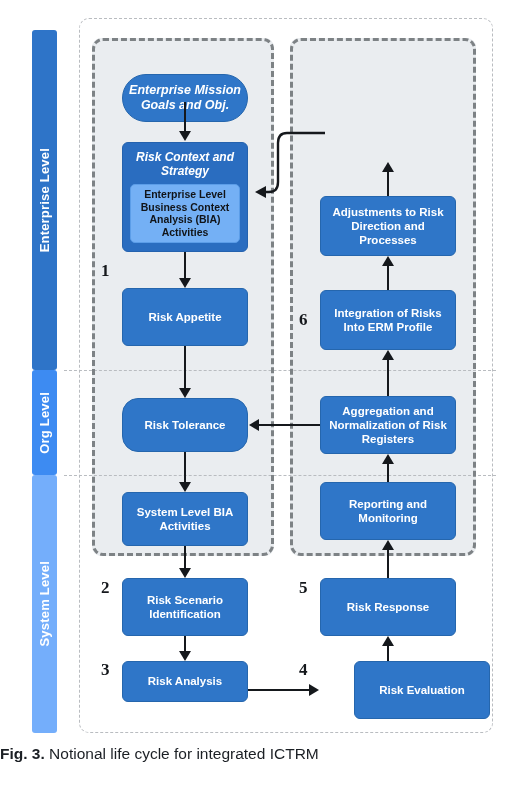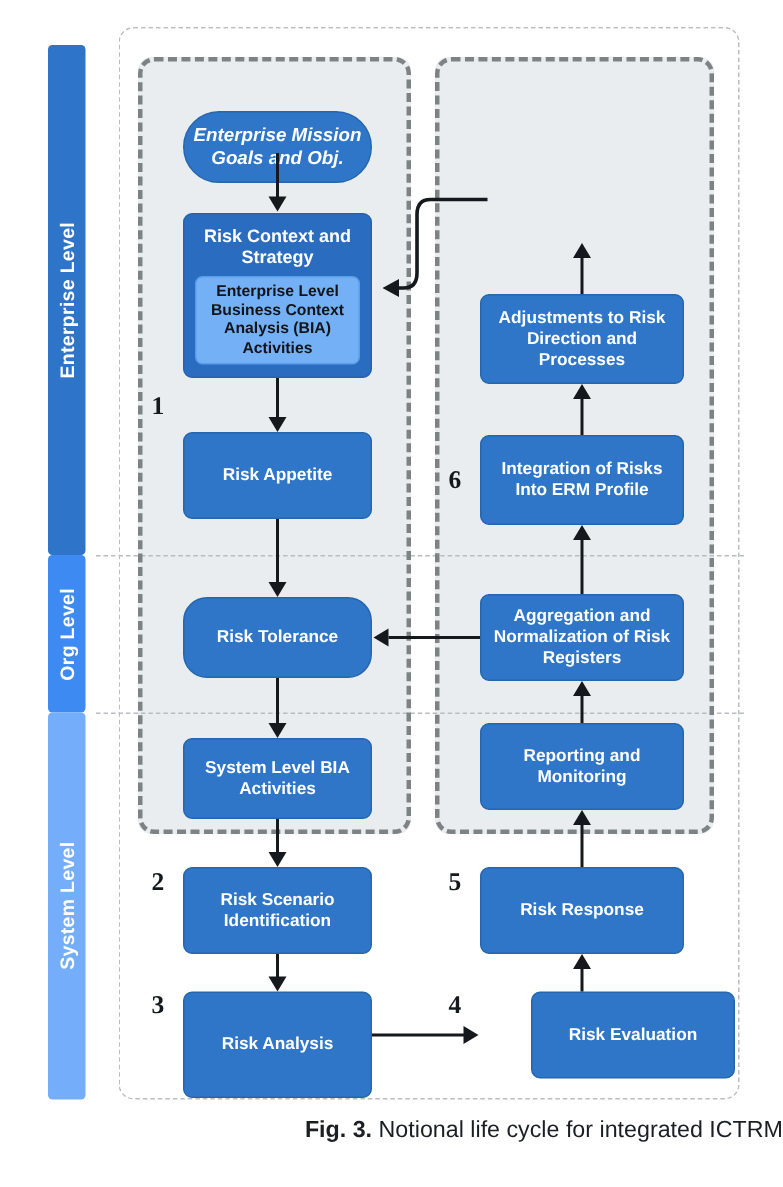--- a/index.html
+++ b/index.html
@@ -61,21 +61,21 @@
     color:#ffffff;font-weight:bold;font-size:11.5px;line-height:1.22;
     background:#2f76c8;border:1px solid #2566ad;border-radius:6px;
     padding:3px 5px;
   }
   .node.pill{border-radius:26px;font-style:italic;font-size:12.5px;}
   .node.ctx{
     background:#2a6dc0;border-color:#2462ae;
     flex-direction:column;justify-content:flex-start;
     padding:7px 7px 8px 7px;
   }
-  .ctx-title{font-size:12px;line-height:1.2;margin-bottom:5px;color:#fff;}
+  .ctx-title{font-style:italic;font-size:12px;line-height:1.2;margin-bottom:5px;color:#fff;}
   .ctx-inner{
     width:100%;flex:1;
     background:#74b0f5;border:1px solid #5b9de8;border-radius:5px;
     color:#111418;font-weight:bold;font-size:10.5px;line-height:1.22;
     display:flex;align-items:center;justify-content:center;text-align:center;
     padding:3px 4px;box-sizing:border-box;
   }
 
   
   .step-num{
@@ -101,21 +101,21 @@
   }
   .arrow-r{
     position:absolute;width:0;height:0;
     border-top:6.5px solid transparent;border-bottom:6.5px solid transparent;
     border-left:10px solid #15181c;
   }
   .feedback-svg{position:absolute;left:255px;top:120px;}
 
   
   .caption{
-    position:absolute;left:0;top:745px;width:522px;text-align:right;
+    position:absolute;left:0;top:745px;width:522px;text-align:left;
     font-size:15.5px;color:#1b1f24;
   }
   .caption b{font-weight:bold;}
 </style>
 </head>
 <body>
 
 <div id="stage">
 
   <div class="outer-frame"></div>
@@ -157,21 +157,21 @@
   </div>
 
   <div class="node" style="left:122px;top:492px;width:126px;height:54px;">
     <span>System Level BIA Activities</span>
   </div>
 
   <div class="node" style="left:122px;top:578px;width:126px;height:58px;">
     <span>Risk Scenario Identification</span>
   </div>
 
-  <div class="node" style="left:122px;top:661px;width:126px;height:71px;text-align:center;">
+  <div class="node" style="left:122px;top:661px;width:126px;height:41px;text-align:center;">
     <span>Risk Analysis</span>
   </div>
 
 
   <div class="node" style="left:320px;top:196px;width:136px;height:60px;">
     <span>Adjustments to Risk Direction and Processes</span>
   </div>
 
   <div class="node" style="left:320px;top:290px;width:136px;height:60px;">
     <span>Integration of Risks Into ERM Profile</span>

